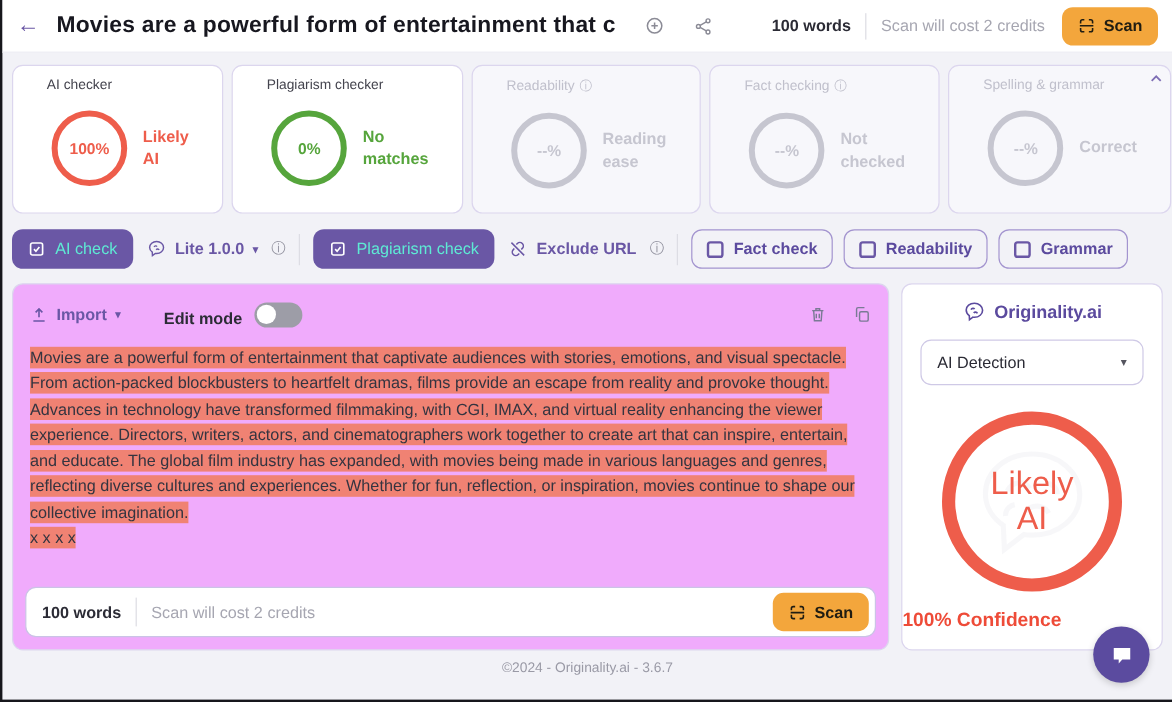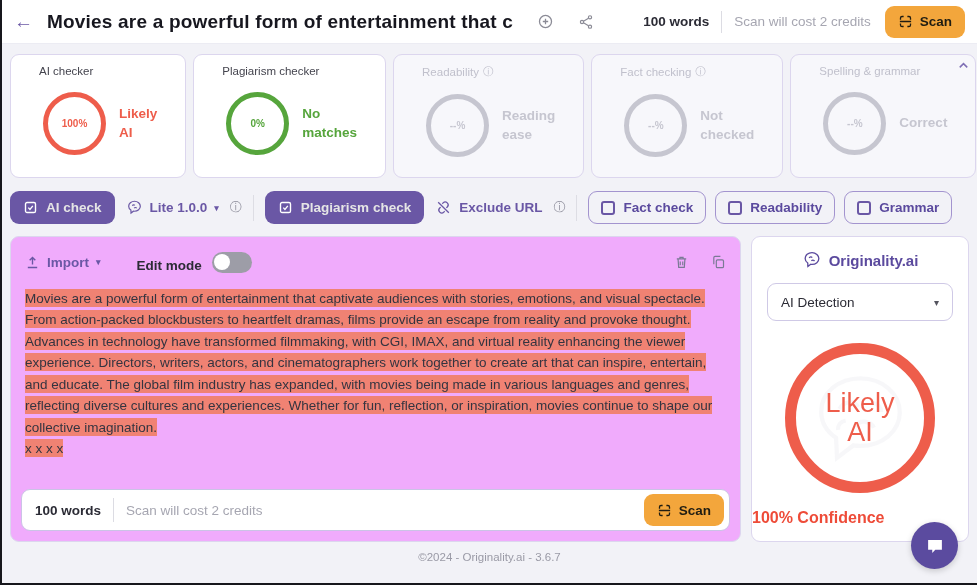--- a/index.html
+++ b/index.html
@@ -36,39 +36,39 @@
   .cards { display:flex; gap:7px; margin:10px 30px 0 8px; position:relative; }
   .card {
     flex:1; height:124px; background:#fff; border:1.5px solid #dcd6ee;
     border-radius:9px; padding:10px 28px;
   }
   .card-label { font-size:11.5px; color:#44444e; display:flex; align-items:center; gap:4px; }
   .card-body { display:flex; align-items:center; gap:13px; margin-top:15px; padding-left:4px; }
   .ring {
     width:63px; height:63px; border-radius:50%; flex:0 0 auto;
     display:flex; align-items:center; justify-content:center;
-    font-size:10px; font-weight:bold;
+    font-size:13px; font-weight:bold;
   }
   .ring.red   { border:5px solid #ee5d4b; color:#ee5d4b; }
   .ring.green { border:5px solid #56a53c; color:#56a53c; }
   .ring.gray  { border:5px solid #c6c6d0; color:#c6c6d0; }
   .card-status { font-size:13.5px; font-weight:bold; line-height:1.35; }
   .t-red { color:#ee5d4b; } .t-green { color:#56a53c; }
   .card.disabled { background:#f7f7fb; }
   .card.disabled .card-label { color:#c0c0cc; }
   .card.disabled .card-status { color:#c6c6d0; }
   .inf { font-size:10.5px; }
   .collapse-chevron { position:absolute; right:-24px; top:4px; cursor:pointer; }
 
   
   .controls { display:flex; align-items:center; gap:9px; margin:13px 8px 0; }
   .btn-solid {
-    background:#6a57a5; color:#e5e5e5; border:none; border-radius:9px; height:33px;
+    background:#6a57a5; color:#5eead4; border:none; border-radius:9px; height:33px;
     display:flex; align-items:center; gap:8px; padding:0 13px;
-    font-family:inherit; font-size:13.5px; font-weight:bold; cursor:pointer;
+    font-family:inherit; font-size:13.5px; font-weight:normal; cursor:pointer;
   }
   .link-ctl { display:flex; align-items:center; gap:7px; color:#6a57a5;
     font-size:13.5px; font-weight:bold; cursor:pointer; padding:0 2px; }
   .caret { font-size:9px; color:#6a57a5; }
   .info-i { color:#8f8f9c; font-size:12px; cursor:pointer; }
   .v-div { width:1px; height:26px; background:#dddde4; margin:0 2px; }
   .btn-outline {
     background:transparent; border:1.5px solid #a394cf; border-radius:9px; height:33px;
     display:flex; align-items:center; gap:8px; padding:0 12px;
     font-family:inherit; font-size:13.5px; font-weight:bold; color:#5b4a9e; cursor:pointer;

